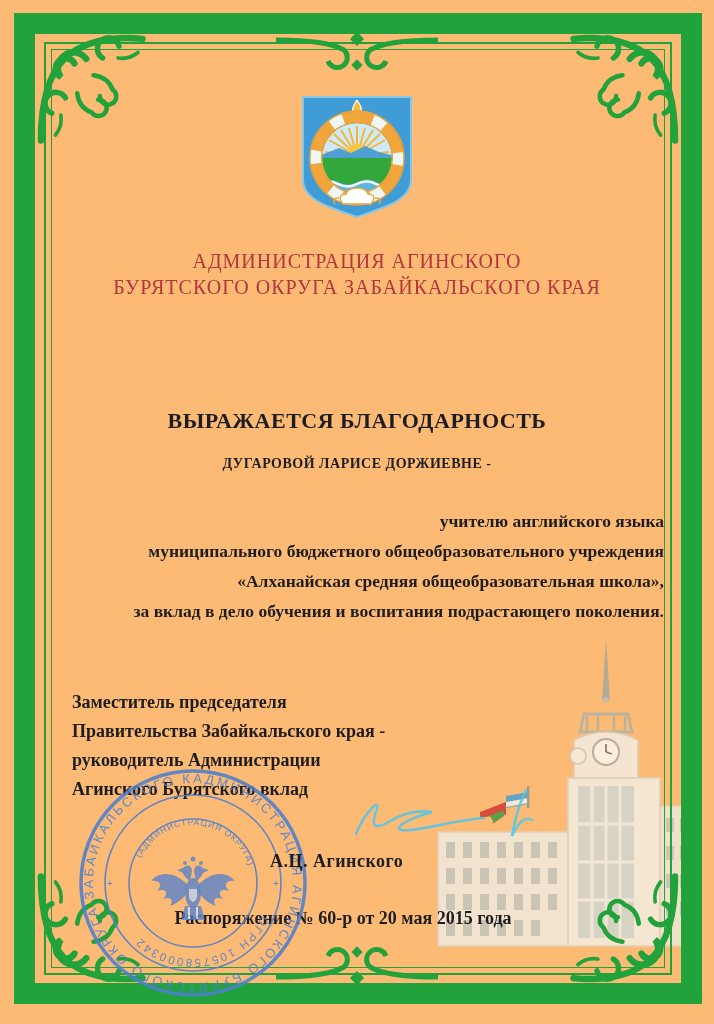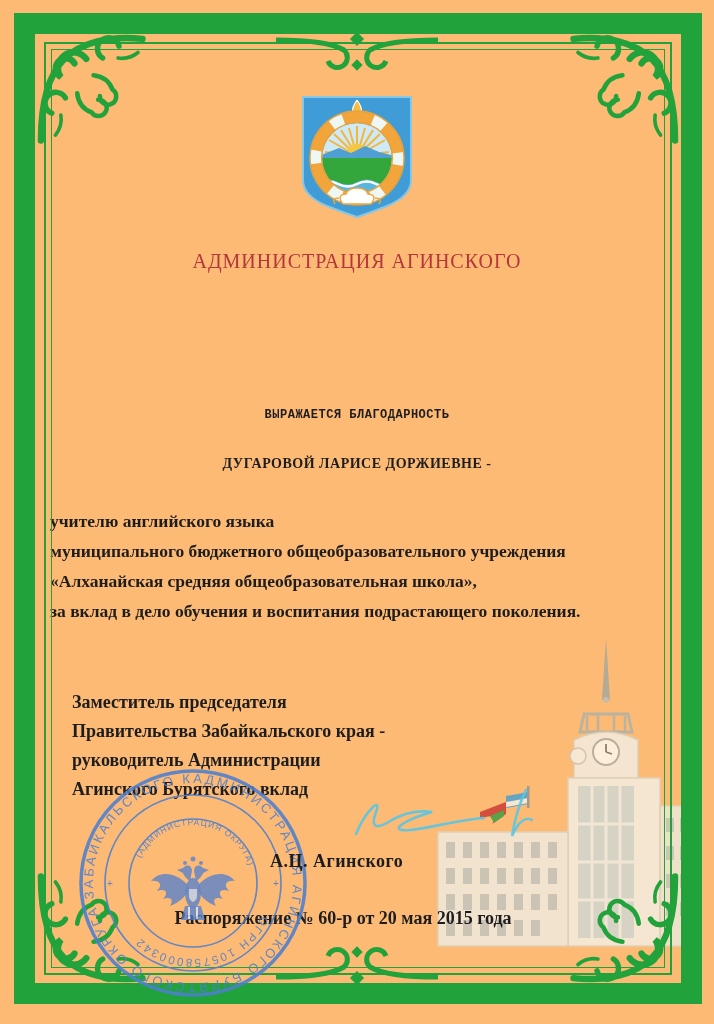--- a/index.html
+++ b/index.html
@@ -25,24 +25,24 @@
   
   .coat{position:absolute;left:299px;top:92px;width:116px;height:128px;z-index:3;}
   
   .org-line{position:absolute;left:60px;right:60px;text-align:center;
     color:#b4353b;font-size:20px;letter-spacing:1px;z-index:3;font-weight:400;}
   .org1{top:250px;}
   .org2{top:276px;}
   .doc-title{position:absolute;left:40px;right:40px;top:313px;text-align:center;
     color:#b4353b;font-size:33px;letter-spacing:2px;z-index:3;font-weight:400;}
   .salutation{position:absolute;left:60px;right:60px;top:408px;text-align:center;
-    font-size:12px;font-weight:bold;letter-spacing:.5px;z-index:3;font-family:Liberation Mono, monospace;}
+    font-size:22px;font-weight:bold;letter-spacing:.5px;z-index:3;}
   .recipient{position:absolute;left:60px;right:60px;top:456px;text-align:center;
     font-size:14px;font-weight:bold;letter-spacing:.5px;z-index:3;}
-  .body-lines{position:absolute;left:50px;right:50px;top:506px;text-align:left;
+  .body-lines{position:absolute;left:50px;right:50px;top:506px;text-align:right;
     font-size:17.5px;font-weight:bold;line-height:30px;z-index:3;}
   .sig-block{position:absolute;left:72px;top:688px;width:330px;
     font-size:18px;font-weight:bold;line-height:29px;z-index:3;}
   .sig-name{position:absolute;left:270px;top:851px;font-size:18px;
     font-weight:bold;letter-spacing:.5px;z-index:6;}
   .footer-order{position:absolute;left:0;right:28px;top:908px;text-align:center;
     font-size:18px;font-weight:bold;z-index:3;}
   
   .building{position:absolute;left:432px;top:636px;width:262px;height:334px;z-index:1;}
   .stamp{position:absolute;left:73px;top:763px;width:240px;height:240px;z-index:5;opacity:.88;}
@@ -136,20 +136,21 @@
     <circle cx="58" cy="66" r="47" fill="none" stroke="#e8a23a" stroke-width="1.4"></circle>
     <circle cx="58" cy="66" r="35.4" fill="none" stroke="#e8a23a" stroke-width="1.4"></circle>
 
     <g stroke="#f2a53a" stroke-width="1.4" fill="#ffffff">
       <path d="M44 112 q-7 -9 3 -10 q2 -6 11 -6 q9 0 11 6 q10 1 3 10 z"></path>
       <path d="M36 112 q-4 -6 4 -6 M80 112 q4 -6 -4 -6" fill="none"></path>
     </g>
   </svg>
 
   <div class="org-line org1">АДМИНИСТРАЦИЯ АГИНСКОГО</div>
+  <div class="org-line org2">БУРЯТСКОГО ОКРУГА ЗАБАЙКАЛЬСКОГО КРАЯ</div>
 
   <div class="salutation">ВЫРАЖАЕТСЯ БЛАГОДАРНОСТЬ</div>
   <div class="recipient">ДУГАРОВОЙ ЛАРИСЕ ДОРЖИЕВНЕ -</div>
   <div class="body-lines">
     <div>учителю английского языка</div>
     <div>муниципального бюджетного общеобразовательного учреждения</div>
     <div>«Алханайская средняя общеобразовательная школа»,</div>
     <div>за вклад в дело обучения и воспитания подрастающего поколения.</div>
   </div>
 

